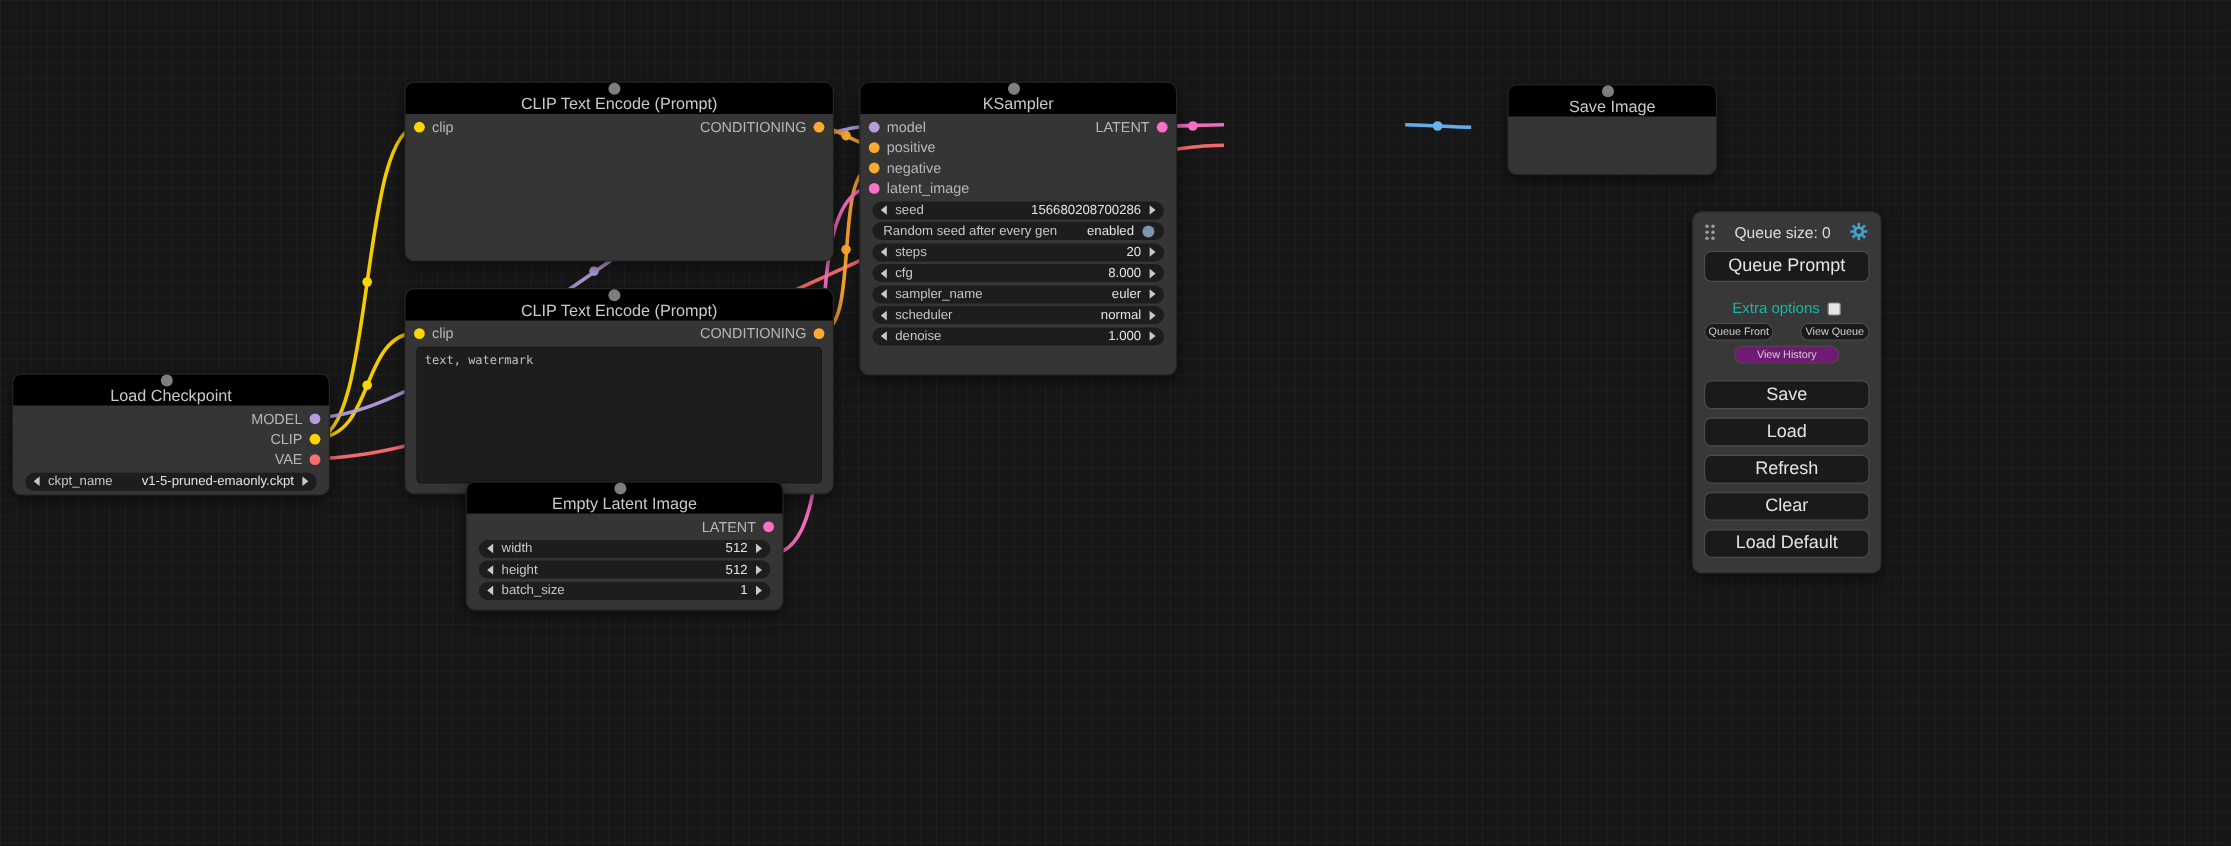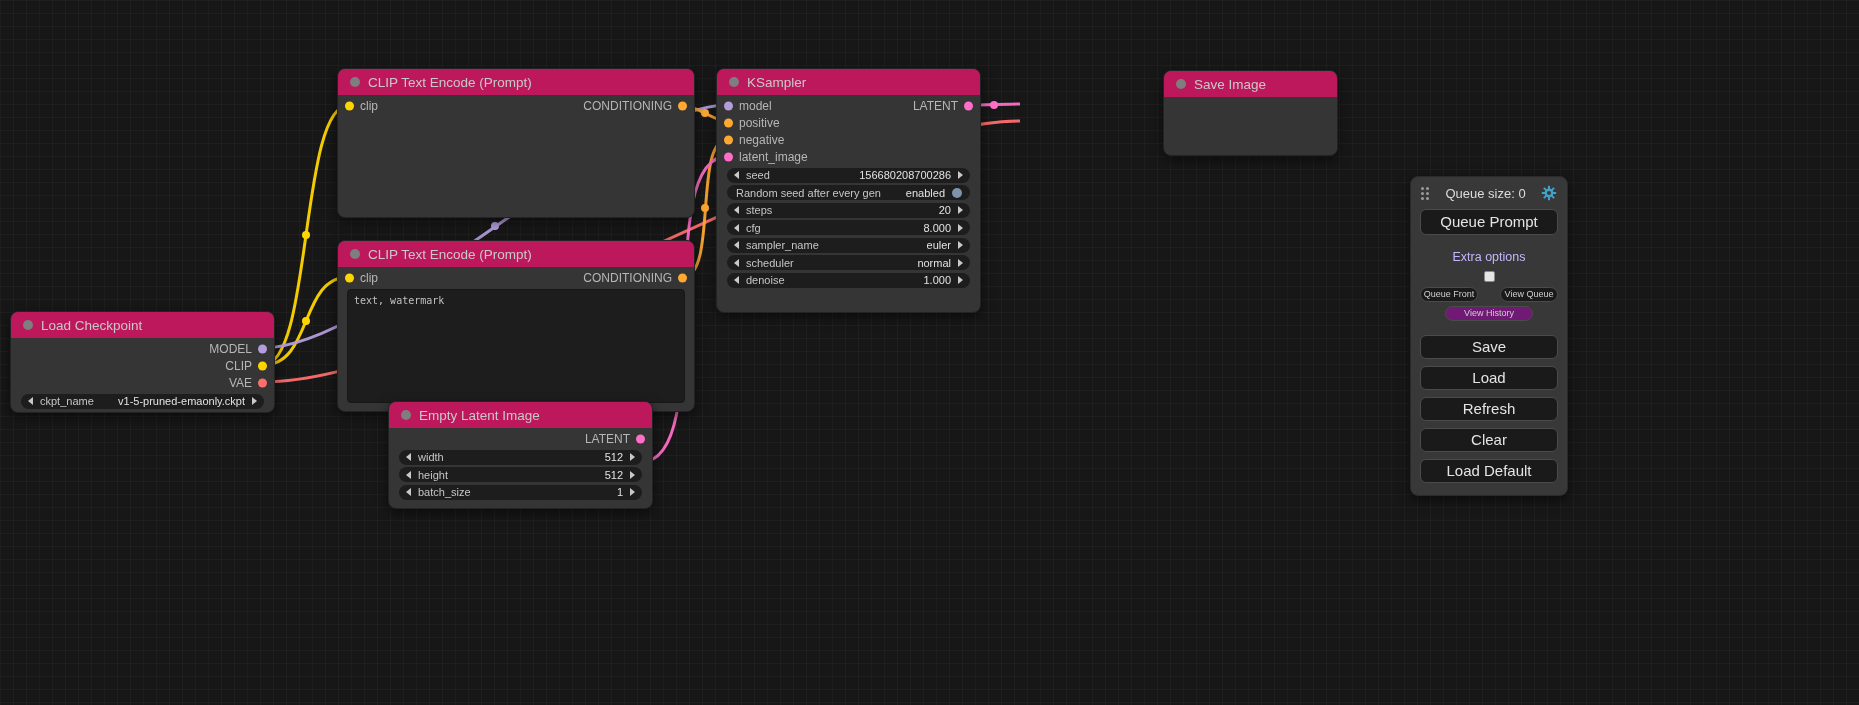--- a/index.html
+++ b/index.html
@@ -11,22 +11,22 @@
     background-size:13px 13px;}
   svg.wires{position:absolute;left:0;top:0;z-index:1;}
   .wire{fill:none;stroke-width:3;opacity:.95;}
   .wire-model{stroke:var(--c-model);} .wire-clip{stroke:var(--c-clip);} .wire-vae{stroke:var(--c-vae);}
   .wire-conditioning{stroke:var(--c-conditioning);} .wire-latent{stroke:var(--c-latent);} .wire-image{stroke:var(--c-image);}
   .linkdot-model{fill:var(--c-model);} .linkdot-clip{fill:var(--c-clip);} .linkdot-vae{fill:var(--c-vae);}
   .linkdot-conditioning{fill:var(--c-conditioning);} .linkdot-latent{fill:var(--c-latent);} .linkdot-image{fill:var(--c-image);}
 
   .node{position:absolute;z-index:2;background:#353535;border:1px solid #232323;border-radius:8px;
     box-shadow:0 4px 12px rgba(0,0,0,.5);color:#c9c9c9;}
-  .node-title{display:flex;align-items:center;height:26px;padding:0 12px;background:#be185d;
-    border-radius:7px 7px 0 0;font-size:13.5px;color:#c9c9c9;}
+  .node-title{display:flex;align-items:center;height:26px;padding:0 2px;background:#000000;
+    border-radius:7px 7px 0 0;font-size:13.5px;color:#c9c9c9;flex-direction:column;}
   .title-dot{width:10px;height:10px;border-radius:50%;background:#7e7e7e;margin-right:8px;flex:none;}
   .node-body{padding-top:2px;}
   .slot-row{position:relative;display:flex;align-items:center;height:17px;font-size:12px;color:#b6b6b6;}
   .slot-dot{position:absolute;width:9px;height:9px;border-radius:50%;top:50%;transform:translateY(-50%);}
   .slot-dot.in{left:7px;} .slot-dot.out{right:7px;}
   .dot-model{background:var(--c-model);} .dot-clip{background:var(--c-clip);} .dot-vae{background:var(--c-vae);}
   .dot-conditioning{background:var(--c-conditioning);} .dot-latent{background:var(--c-latent);} .dot-image{background:var(--c-image);}
   .in-label{margin-left:22px;}
   .out-label{margin-left:auto;margin-right:22px;text-align:center;}
   .widget{display:flex;align-items:center;height:15px;margin:2.5px 10px;padding:0 7px;background:#1d1d1d;
@@ -43,21 +43,21 @@
   .menu{position:absolute;z-index:3;left:1410px;top:176px;width:158px;background:#383838;border:1px solid #2a2a2a;
     border-radius:8px;box-shadow:0 4px 12px rgba(0,0,0,.5);padding:6px 9px 12px;color:#dcdcdc;}
   .menu-header{display:flex;align-items:center;justify-content:space-between;padding:2px 1px 7px;}
   .queue-size{font-size:13px;color:#dcdcdc;}
   .drag-dots{position:relative;width:9px;height:14px;display:inline-block;}
   .drag-dots::before{content:"";position:absolute;left:0;top:1px;width:3px;height:3px;border-radius:50%;background:#9a9a9a;
     box-shadow:5px 0 0 #9a9a9a,0 5px 0 #9a9a9a,5px 5px 0 #9a9a9a,0 10px 0 #9a9a9a,5px 10px 0 #9a9a9a;}
   button{font-family:inherit;cursor:pointer;}
   .btn{display:block;width:100%;background:#1a1a1a;border:1px solid #4b4b4b;border-radius:6px;color:#e4e4e4;}
   .btn-queue{font-size:15px;padding:3px 0 4px;margin:1px 0 12px;}
-  .extra-row{display:flex;align-items:center;justify-content:center;gap:7px;font-size:12.5px;padding:3px 0 5px;color:#c4b5fd;flex-direction:column;}
+  .extra-row{display:flex;align-items:center;justify-content:center;gap:7px;font-size:12.5px;padding:3px 0 5px;color:#14b8a6;}
   .checkbox{width:11px;height:11px;background:#e6e6e6;border:1px solid #8a8a8a;border-radius:2px;display:inline-block;}
   .small-row{display:flex;gap:22px;}
   .btn-small{flex:1;font-size:9px;padding:1px 0 2px;background:#1a1a1a;border:1px solid #4b4b4b;border-radius:8px;color:#cfcfcf;}
   .btn-history{display:block;width:88px;margin:4px auto 0;font-size:9px;padding:1px 0 2px;background:#701a75;
     border:1px solid #4b4b4b;border-radius:8px;color:#cfcfcf;}
   .btn-action{font-size:15px;padding:2px 0 3px;margin:7px 0 0;}
   .btn-action.first{margin-top:14px;}
 </style>
 </head>
 <body>
@@ -238,21 +238,21 @@
       <div class="widget">
         <span class="arr arr-l"></span>
         <span class="w-label">denoise</span>
         <span class="w-value">1.000</span>
         <span class="arr arr-r"></span>
       </div>
     </div>
   </div>
 
 
-  <div class="node" style="left:1163px;top:70px;width:175px;height:86px">
+  <div class="node" style="left:1256px;top:70px;width:175px;height:76px">
     <div class="node-title">
       <span class="title-dot"></span>
       <span>Save Image</span>
     </div>
   </div>
 
   <div class="menu">
     <div class="menu-header">
       <span class="drag-dots"></span>
       <span class="queue-size">Queue size: 0</span>

